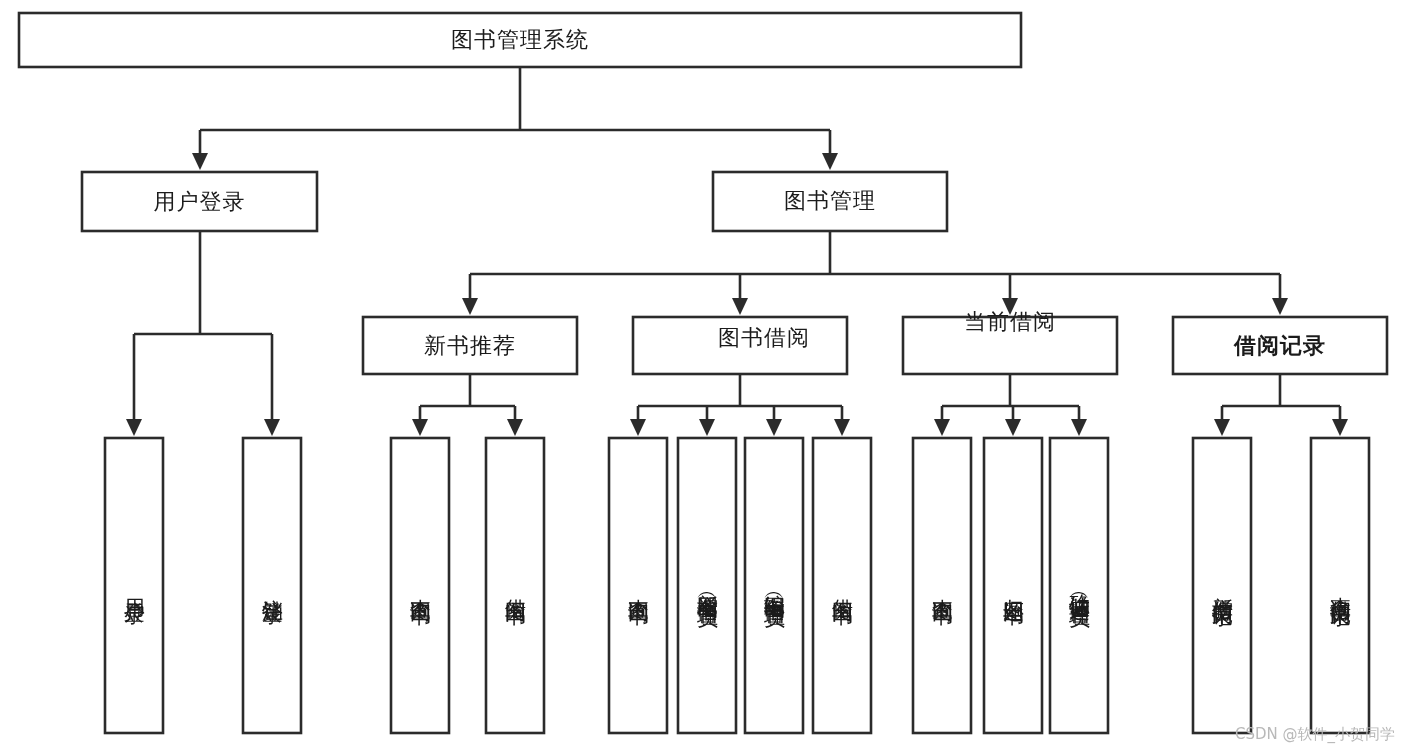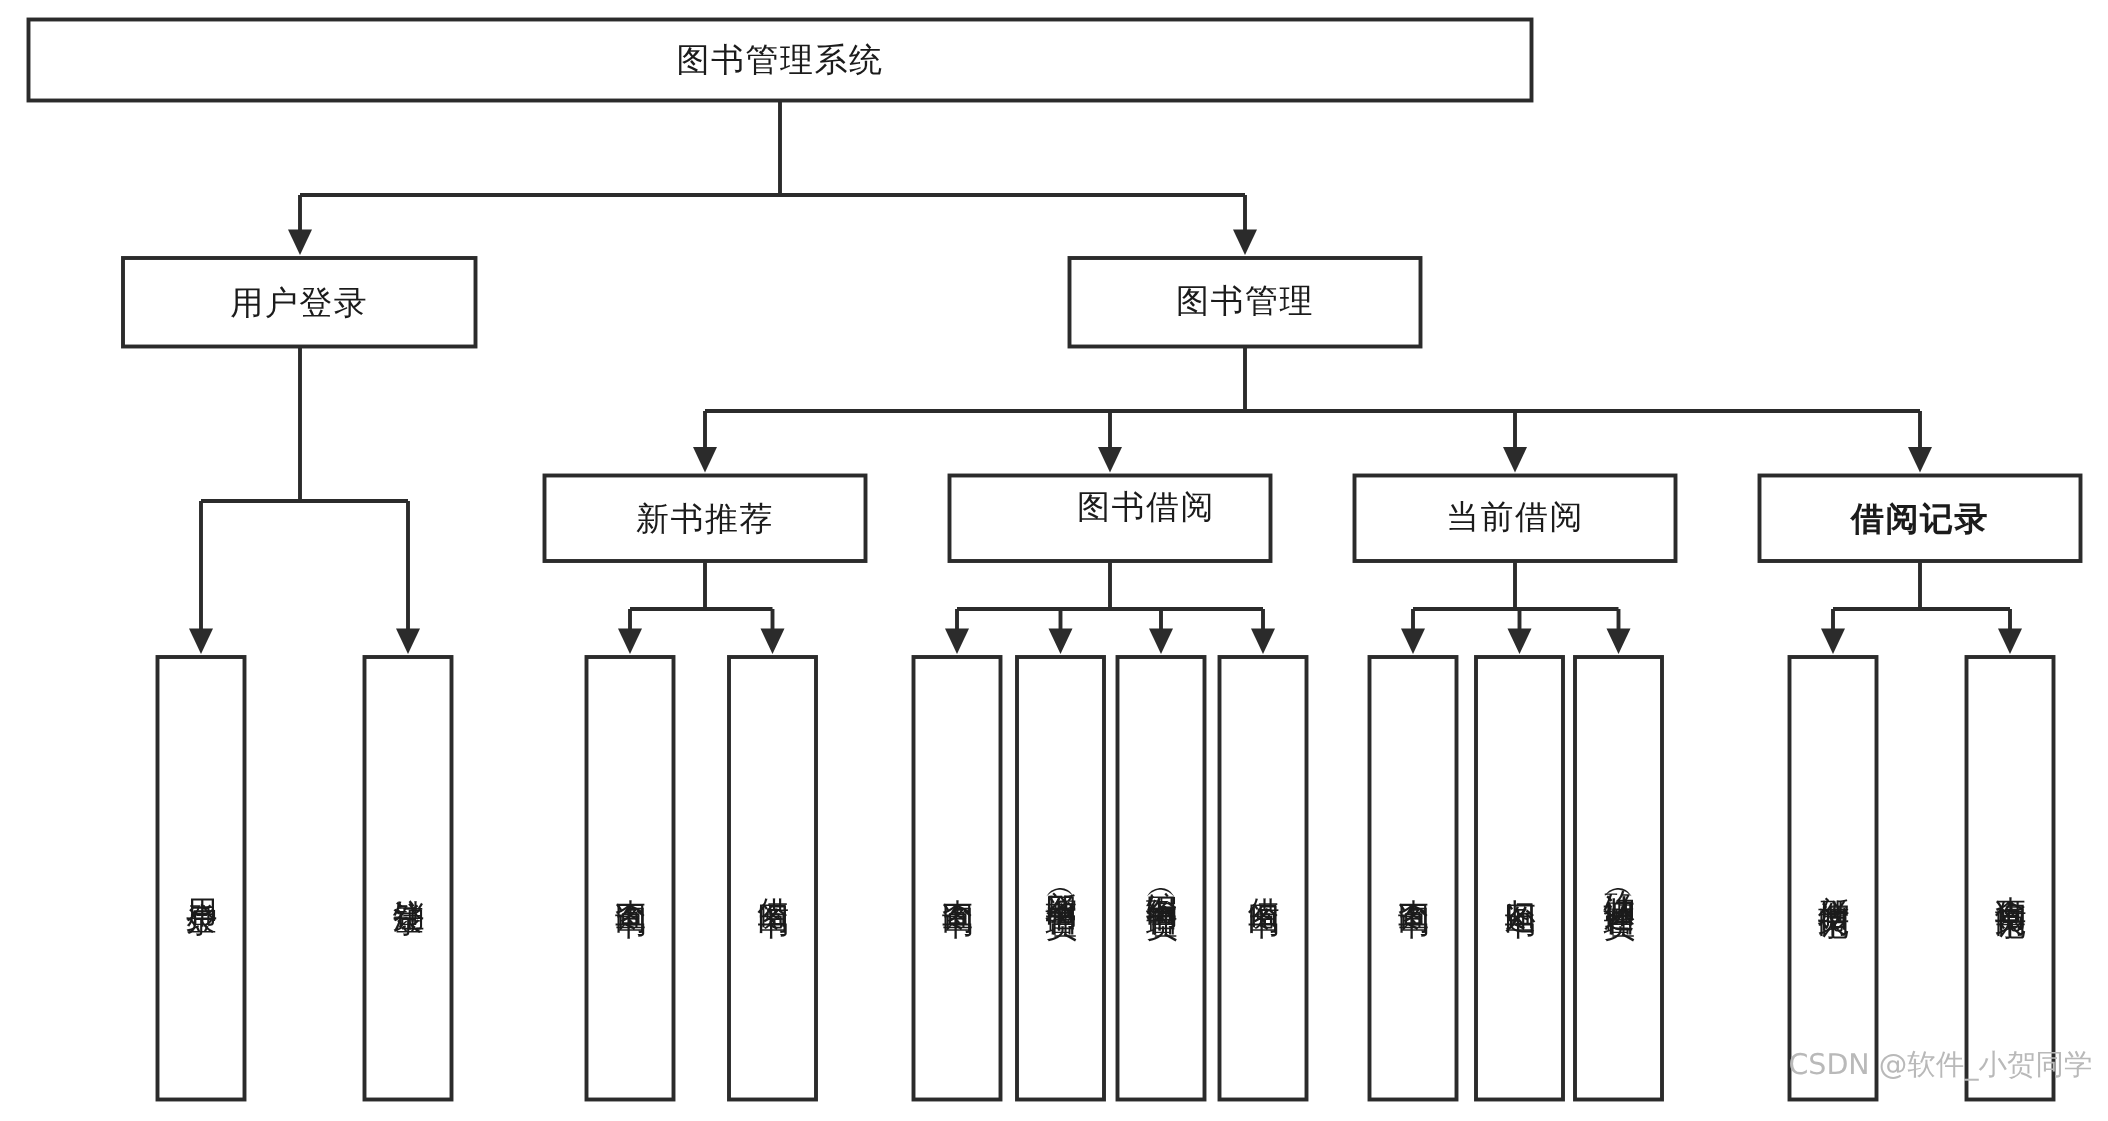--- a/index.html
+++ b/index.html
@@ -10,21 +10,21 @@
   .link{stroke:#2b2b2b;stroke-width:2.6;fill:none;stroke-linecap:butt;}
   .arrowhead{fill:#2b2b2b;stroke:none;}
   .vlabel{position:absolute;writing-mode:vertical-rl;text-orientation:upright;
           font-family:"DejaVu Sans","Liberation Sans",sans-serif;font-size:21px;
           color:#1b1b1b;line-height:1.0;letter-spacing:2px;
           display:flex;align-items:center;justify-content:center;
           white-space:nowrap;pointer-events:none;}
   .hlabel{position:absolute;font-family:"DejaVu Sans","Liberation Sans",sans-serif;
           font-size:22px;color:#1b1b1b;display:flex;align-items:center;
           justify-content:center;white-space:nowrap;pointer-events:none;letter-spacing:1px;}
-  #watermark{position:absolute;right:10px;bottom:24px;font-size:19px;color:#b9b9b9;
+  #watermark{position:absolute;right:10px;bottom:3px;font-size:15px;color:#b9b9b9;
              font-family:"DejaVu Sans","Liberation Sans",sans-serif;white-space:nowrap;}
 </style>
 </head>
 <body>
 
 <div id="stage">
   <svg id="chart" viewBox="0 0 1405 747">
     <g id="edge-layer">
         <g>
           <path class="link" d="M 520 68 L 520 130"></path>
@@ -115,21 +115,21 @@
         <rect class="nodebox" x="1193" y="438" width="58" height="295"></rect>
         <rect class="nodebox" x="1311" y="438" width="58" height="295"></rect>
       </g>
   </svg>
   <div id="label-layer">
       <div class="hlabel" style="left: 18px; top: 12px; width: 1004px; height: 56px;">图书管理系统</div>
       <div class="hlabel" style="left: 81px; top: 171px; width: 237px; height: 61px;">用户登录</div>
       <div class="hlabel" style="left: 712px; top: 171px; width: 236px; height: 60px;">图书管理</div>
       <div class="hlabel" style="left: 362px; top: 316px; width: 216px; height: 59px;">新书推荐</div>
       <div class="hlabel" style="left: 656px; top: 316px; width: 216px; height: 43px;">图书借阅</div>
-      <div class="hlabel" style="left: 902px; top: 324px; width: 216px; height: 42px;">当前借阅</div>
+      <div class="hlabel" style="left: 902px; top: 301px; width: 216px; height: 42px;">当前借阅</div>
       <div class="hlabel" style="left: 1172px; top: 316px; width: 216px; height: 59px; font-weight: bold;">借阅记录</div>
       <div class="vlabel" style="left: 104px; top: 437px; width: 60px; height: 297px;">用户登录</div>
       <div class="vlabel" style="left: 242px; top: 437px; width: 60px; height: 297px;">注销登录</div>
       <div class="vlabel" style="left: 390px; top: 437px; width: 60px; height: 297px;">查询图书</div>
       <div class="vlabel" style="left: 485px; top: 437px; width: 60px; height: 297px;">借阅图书</div>
       <div class="vlabel" style="left: 608px; top: 437px; width: 60px; height: 297px;">查询图书</div>
       <div class="vlabel" style="left: 677px; top: 437px; width: 60px; height: 297px;">新增图书（管理员）</div>
       <div class="vlabel" style="left: 744px; top: 437px; width: 60px; height: 297px;">编辑图书（管理员）</div>
       <div class="vlabel" style="left: 812px; top: 437px; width: 60px; height: 297px;">借阅图书</div>
       <div class="vlabel" style="left: 912px; top: 437px; width: 60px; height: 297px;">查询图书</div>

